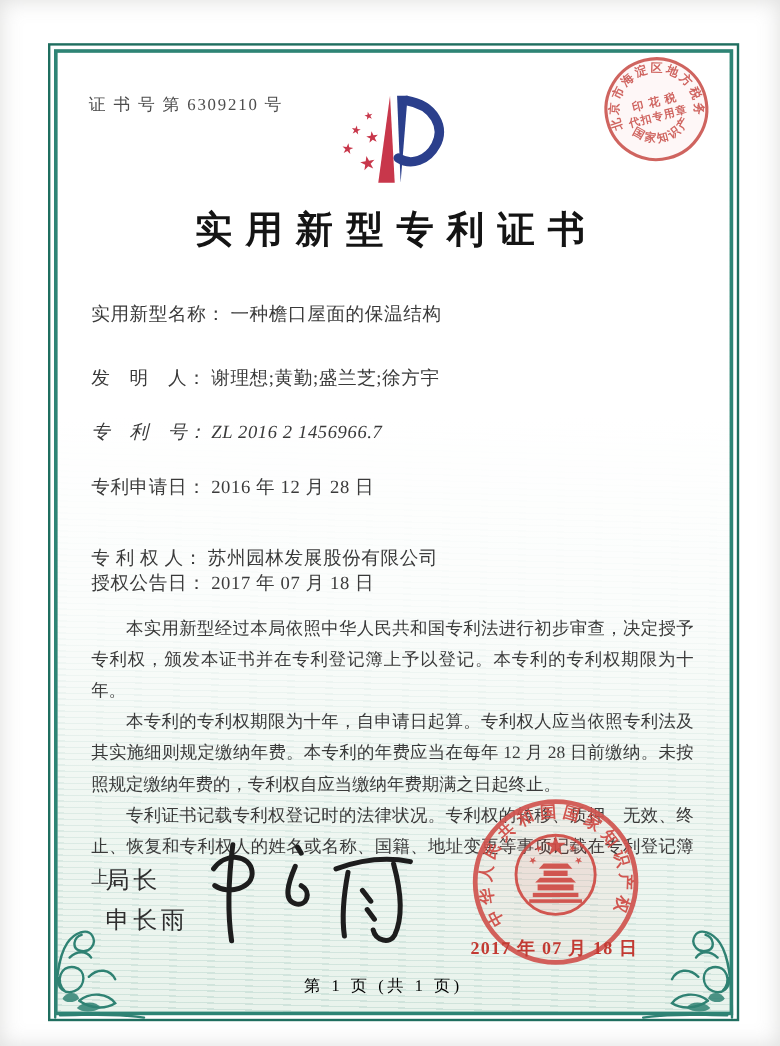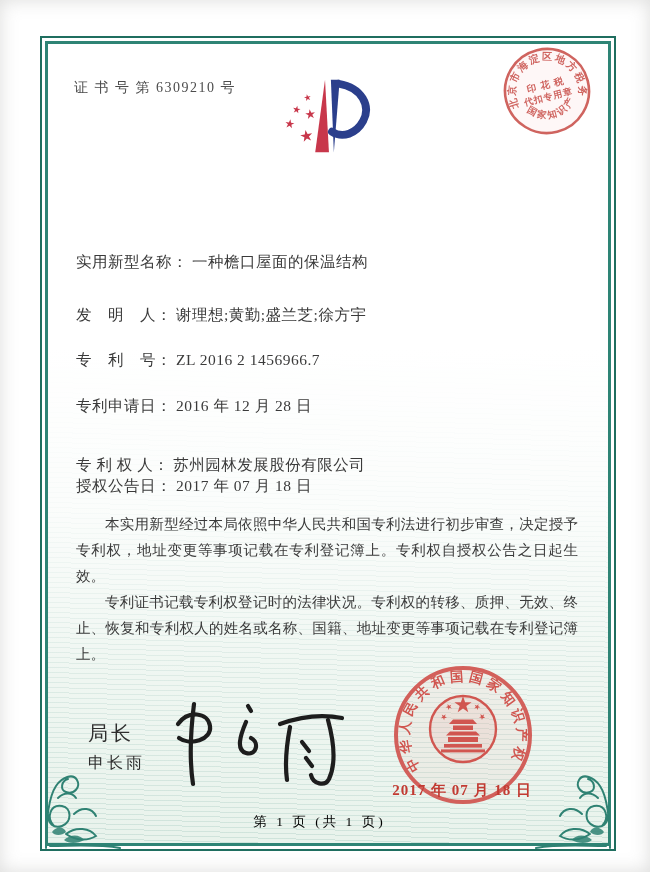--- a/index.html
+++ b/index.html
@@ -31,28 +31,28 @@
   .corner-orn.bl{left:-8px;bottom:-9px;}
   .corner-orn.br{right:-8px;bottom:-9px;transform:scaleX(-1);}
   
   .abs{position:absolute;}
   .cert-no{left:74px;top:79px;font-size:14px;letter-spacing:1.5px;color:#4c4c4c;}
   .logo{left:279px;top:76px;width:94px;height:86px;}
   .tax-stamp{left:502px;top:46px;width:90px;height:90px;transform:rotate(-14deg);opacity:.88;}
   .title{left:0;right:0;top:171px;text-align:center;font-size:31px;font-weight:bold;
          color:#141414;letter-spacing:11px;text-indent:11px;}
   .field{left:76px;right:60px;font-size:15.5px;color:#3a3a3a;letter-spacing:.5px;white-space:nowrap;}
-  .f0{top:252px;font-family:Liberation Mono, monospace;} .f1{top:305px;} .f2{top:350px;} .f3{top:396px;} .f4{top:455px;} .f5{top:476px;}
+  .f0{top:252px;font-family:Liberation Mono, monospace;} .f1{top:305px;} .f2{top:350px;font-style:italic;} .f3{top:396px;} .f4{top:455px;} .f5{top:476px;}
   .field .lbl{margin-right:4px;}
   .paras{left:76px;width:502px;top:511px;font-size:14.5px;line-height:26px;
          color:#3a3a3a;text-align:justify;}
   .paras p{margin:0;text-indent:2em;}
   .signer-title{left:88px;top:720px;font-size:20px;letter-spacing:3px;color:#2e2e2e;
                 font-family:"Liberation Sans","DejaVu Sans",sans-serif;}
-  .signer-name{left:88px;top:753px;font-size:16px;letter-spacing:3px;color:#2e2e2e;
+  .signer-name{left:88px;top:753px;font-size:20px;letter-spacing:3px;color:#2e2e2e;
                font-family:"Liberation Sans","DejaVu Sans",sans-serif;}
   .signature{left:156px;top:690px;width:200px;height:102px;}
   .office-seal{left:391px;top:663px;width:144px;height:144px;opacity:.93;}
   .seal-date{left:384px;top:781px;width:156px;text-align:center;font-size:15px;font-weight:bold;
              color:#c23a32;letter-spacing:1px;z-index:5;}
   .footer{left:0;right:11px;top:813px;text-align:center;font-size:13.5px;color:#000000;letter-spacing:3px;font-family:Liberation Serif, serif;}
 </style>
 </head>
 <body>
 
@@ -117,20 +117,21 @@
     <text font-size="10" fill="#c94f4a" letter-spacing="2.2" font-weight="bold">
       <textPath href="#taxTop" xlink:href="#taxTop" startOffset="2">北京市海淀区地方税务局</textPath>
     </text>
     <text font-size="9.5" fill="#c94f4a" letter-spacing="2" font-weight="bold">
       <textPath href="#taxBottom" xlink:href="#taxBottom" startOffset="3">国家知识产权局</textPath>
     </text>
     <text x="45" y="42" text-anchor="middle" font-size="9.5" fill="#c94f4a" font-weight="bold" letter-spacing="1">印 花 税</text>
     <text x="45" y="54" text-anchor="middle" font-size="9" fill="#c94f4a" font-weight="bold" letter-spacing="1">代扣专用章</text>
   </svg>
 
+  <div class="abs title">实用新型专利证书</div>
 
   <div class="abs field f0">
     <span class="lbl">实用新型名称：</span><span>一种檐口屋面的保温结构</span>
   </div>
   <div class="abs field f1">
     <span class="lbl">发　明　人：</span><span>谢理想;黄勤;盛兰芝;徐方宇</span>
   </div>
   <div class="abs field f2">
     <span class="lbl">专　利　号：</span><span>ZL 2016 2 1456966.7</span>
   </div>
@@ -138,21 +139,22 @@
     <span class="lbl">专利申请日：</span><span>2016 年 12 月 28 日</span>
   </div>
   <div class="abs field f4">
     <span class="lbl">专 利 权 人：</span><span>苏州园林发展股份有限公司</span>
   </div>
   <div class="abs field f5">
     <span class="lbl">授权公告日：</span><span>2017 年 07 月 18 日</span>
   </div>
 
   <div class="abs paras">
-    <p>本实用新型经过本局依照中华人民共和国专利法进行初步审查，决定授予专利权，地址变更等事项记载在专利登记簿上。专利权自授权公告之日起生效。</p>
+    <p>本实用新型经过本局依照中华人民共和国专利法进行初步审查，决定授予专利权，颁发本证书并在专利登记簿上予以登记。本专利的专利权期限为十年。</p>
+    <p>本专利的专利权期限为十年，自申请日起算。专利权人应当依照专利法及其实施细则规定缴纳年费。本专利的年费应当在每年 12 月 28 日前缴纳。未按照规定缴纳年费的，专利权自应当缴纳年费期满之日起终止。</p>
     <p>专利证书记载专利权登记时的法律状况。专利权的转移、质押、无效、终止、恢复和专利权人的姓名或名称、国籍、地址变更等事项记载在专利登记簿上。</p>
   </div>
 
   <div class="abs signer-title">局长</div>
   <div class="abs signer-name">申长雨</div>
 
   <svg class="abs signature" viewBox="0 0 200 102">
     <g fill="none" stroke="#1d1d1d" stroke-width="4.2" stroke-linecap="round" stroke-linejoin="round">
       <path d="M38,14 C35,38 33,68 37,94"></path>
       <path d="M22,34 C32,20 52,22 54,36 C56,50 34,56 23,48"></path>

